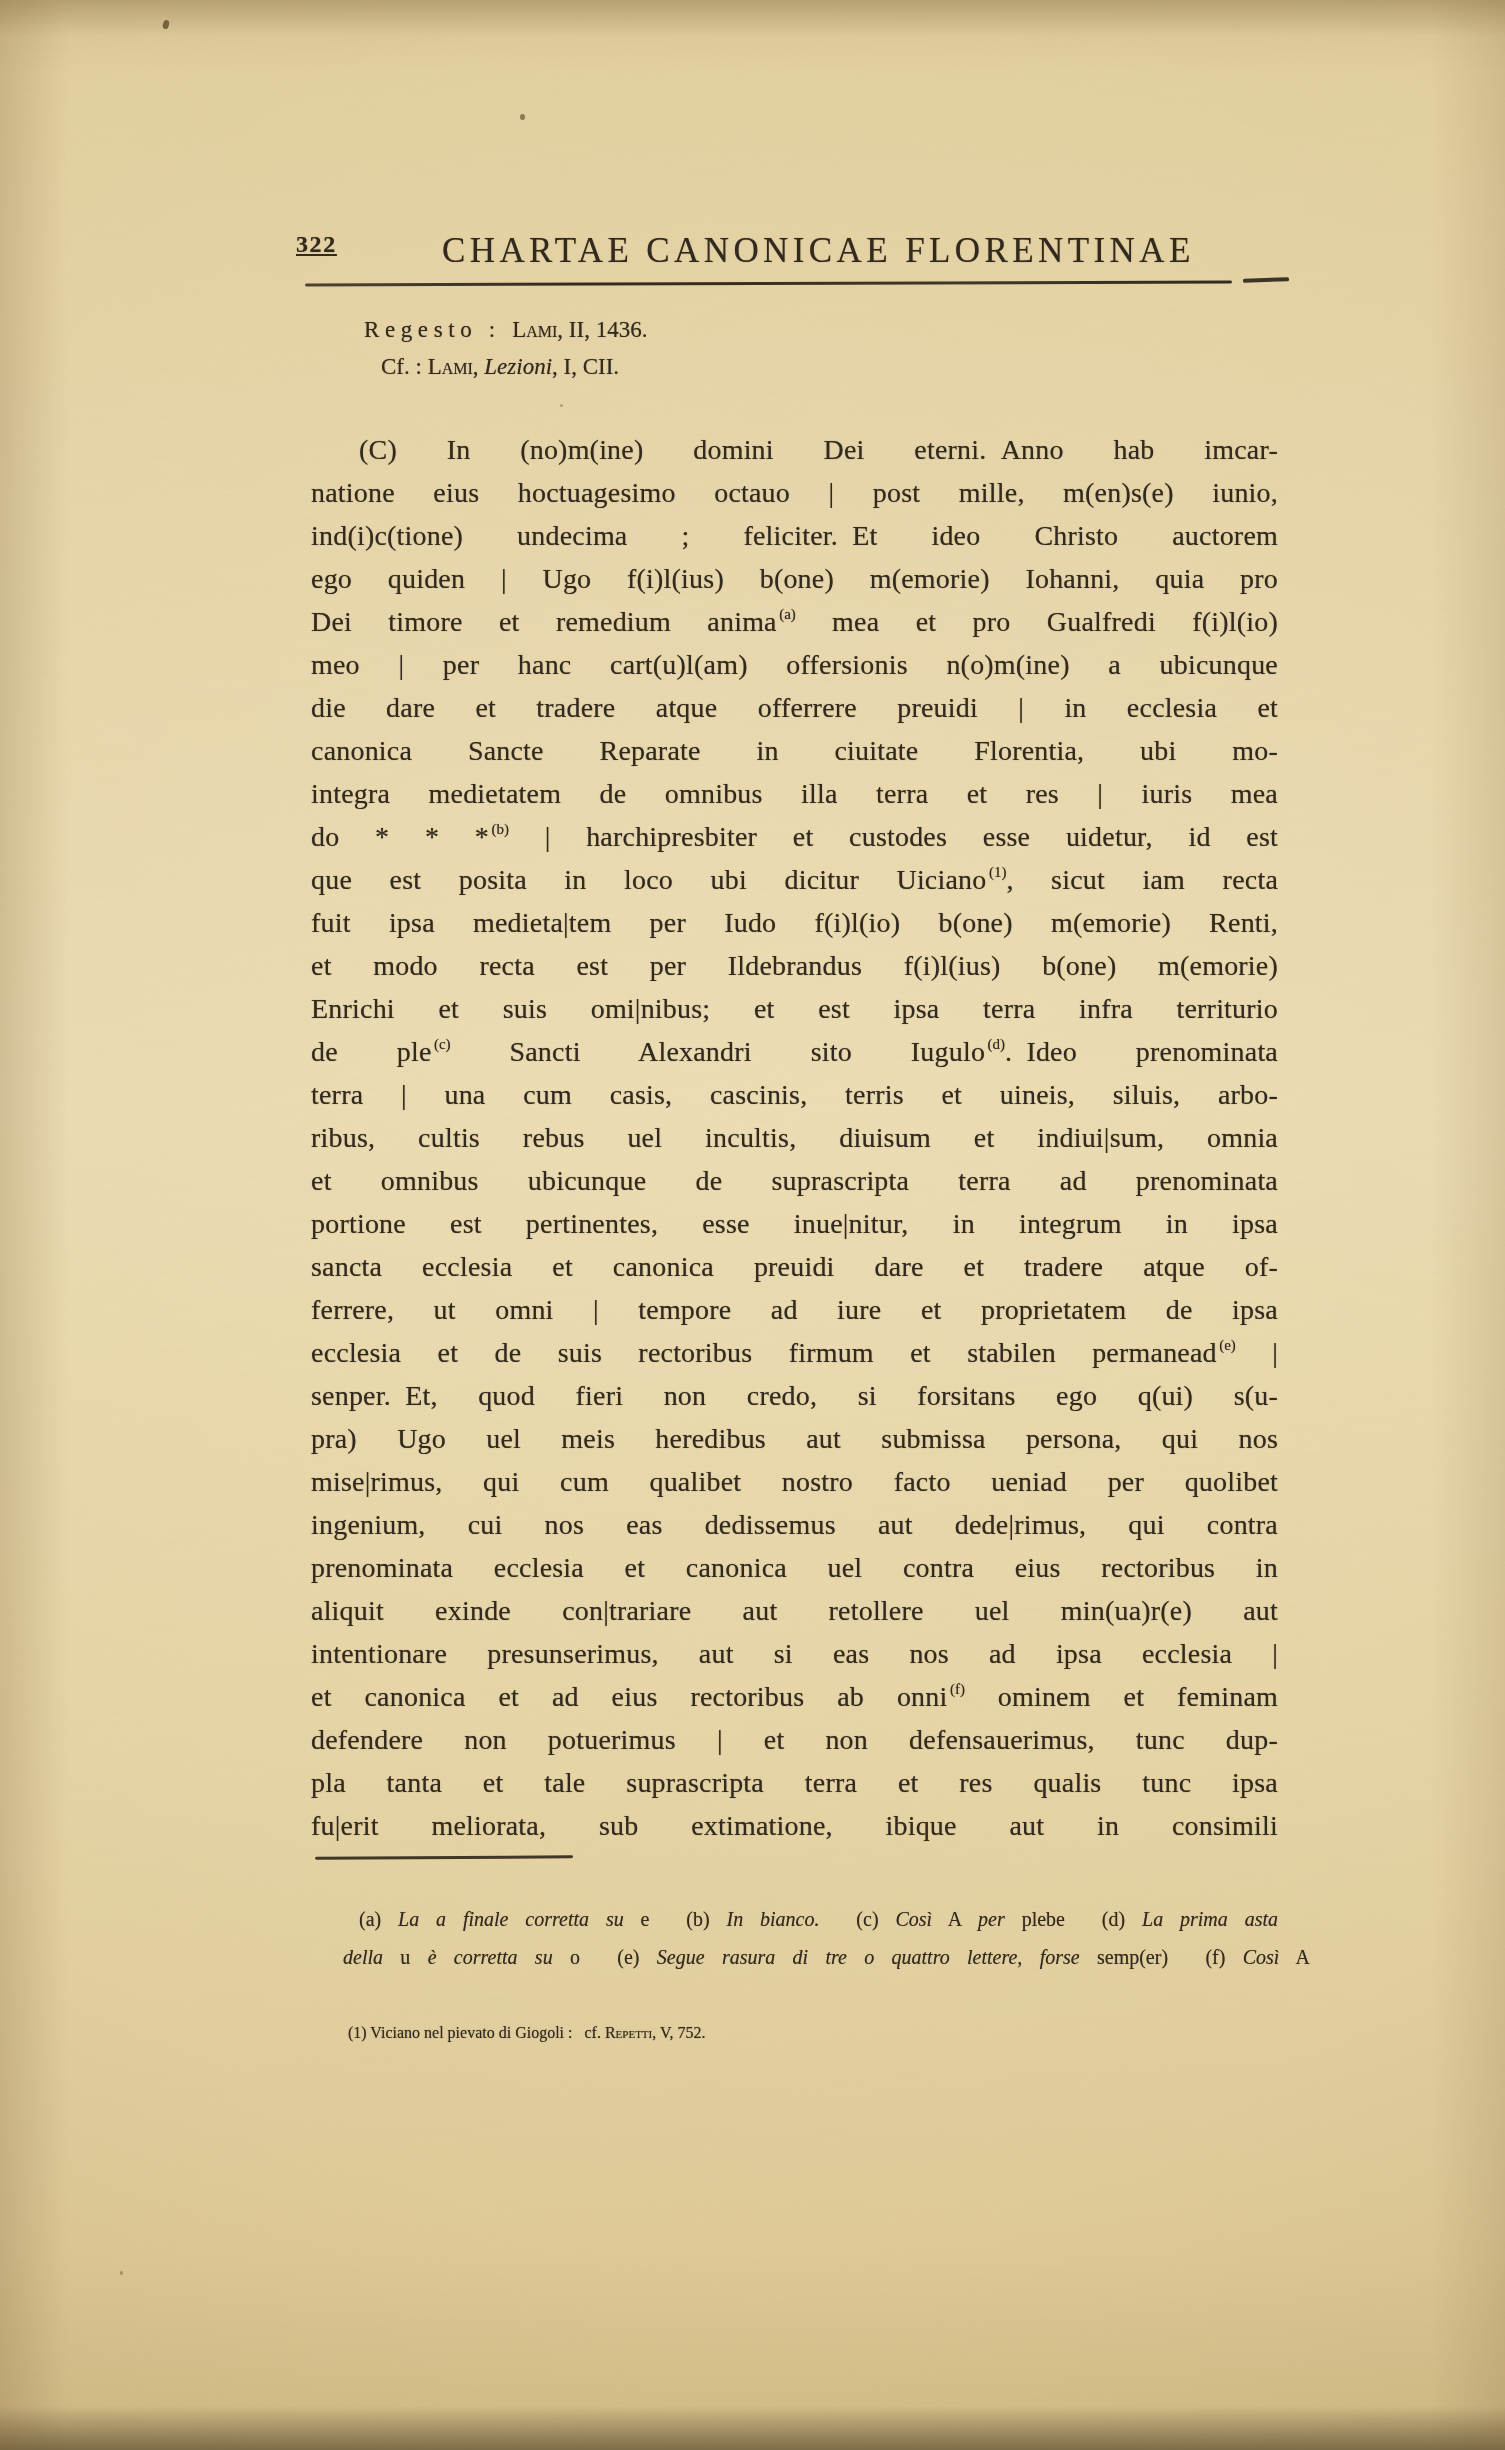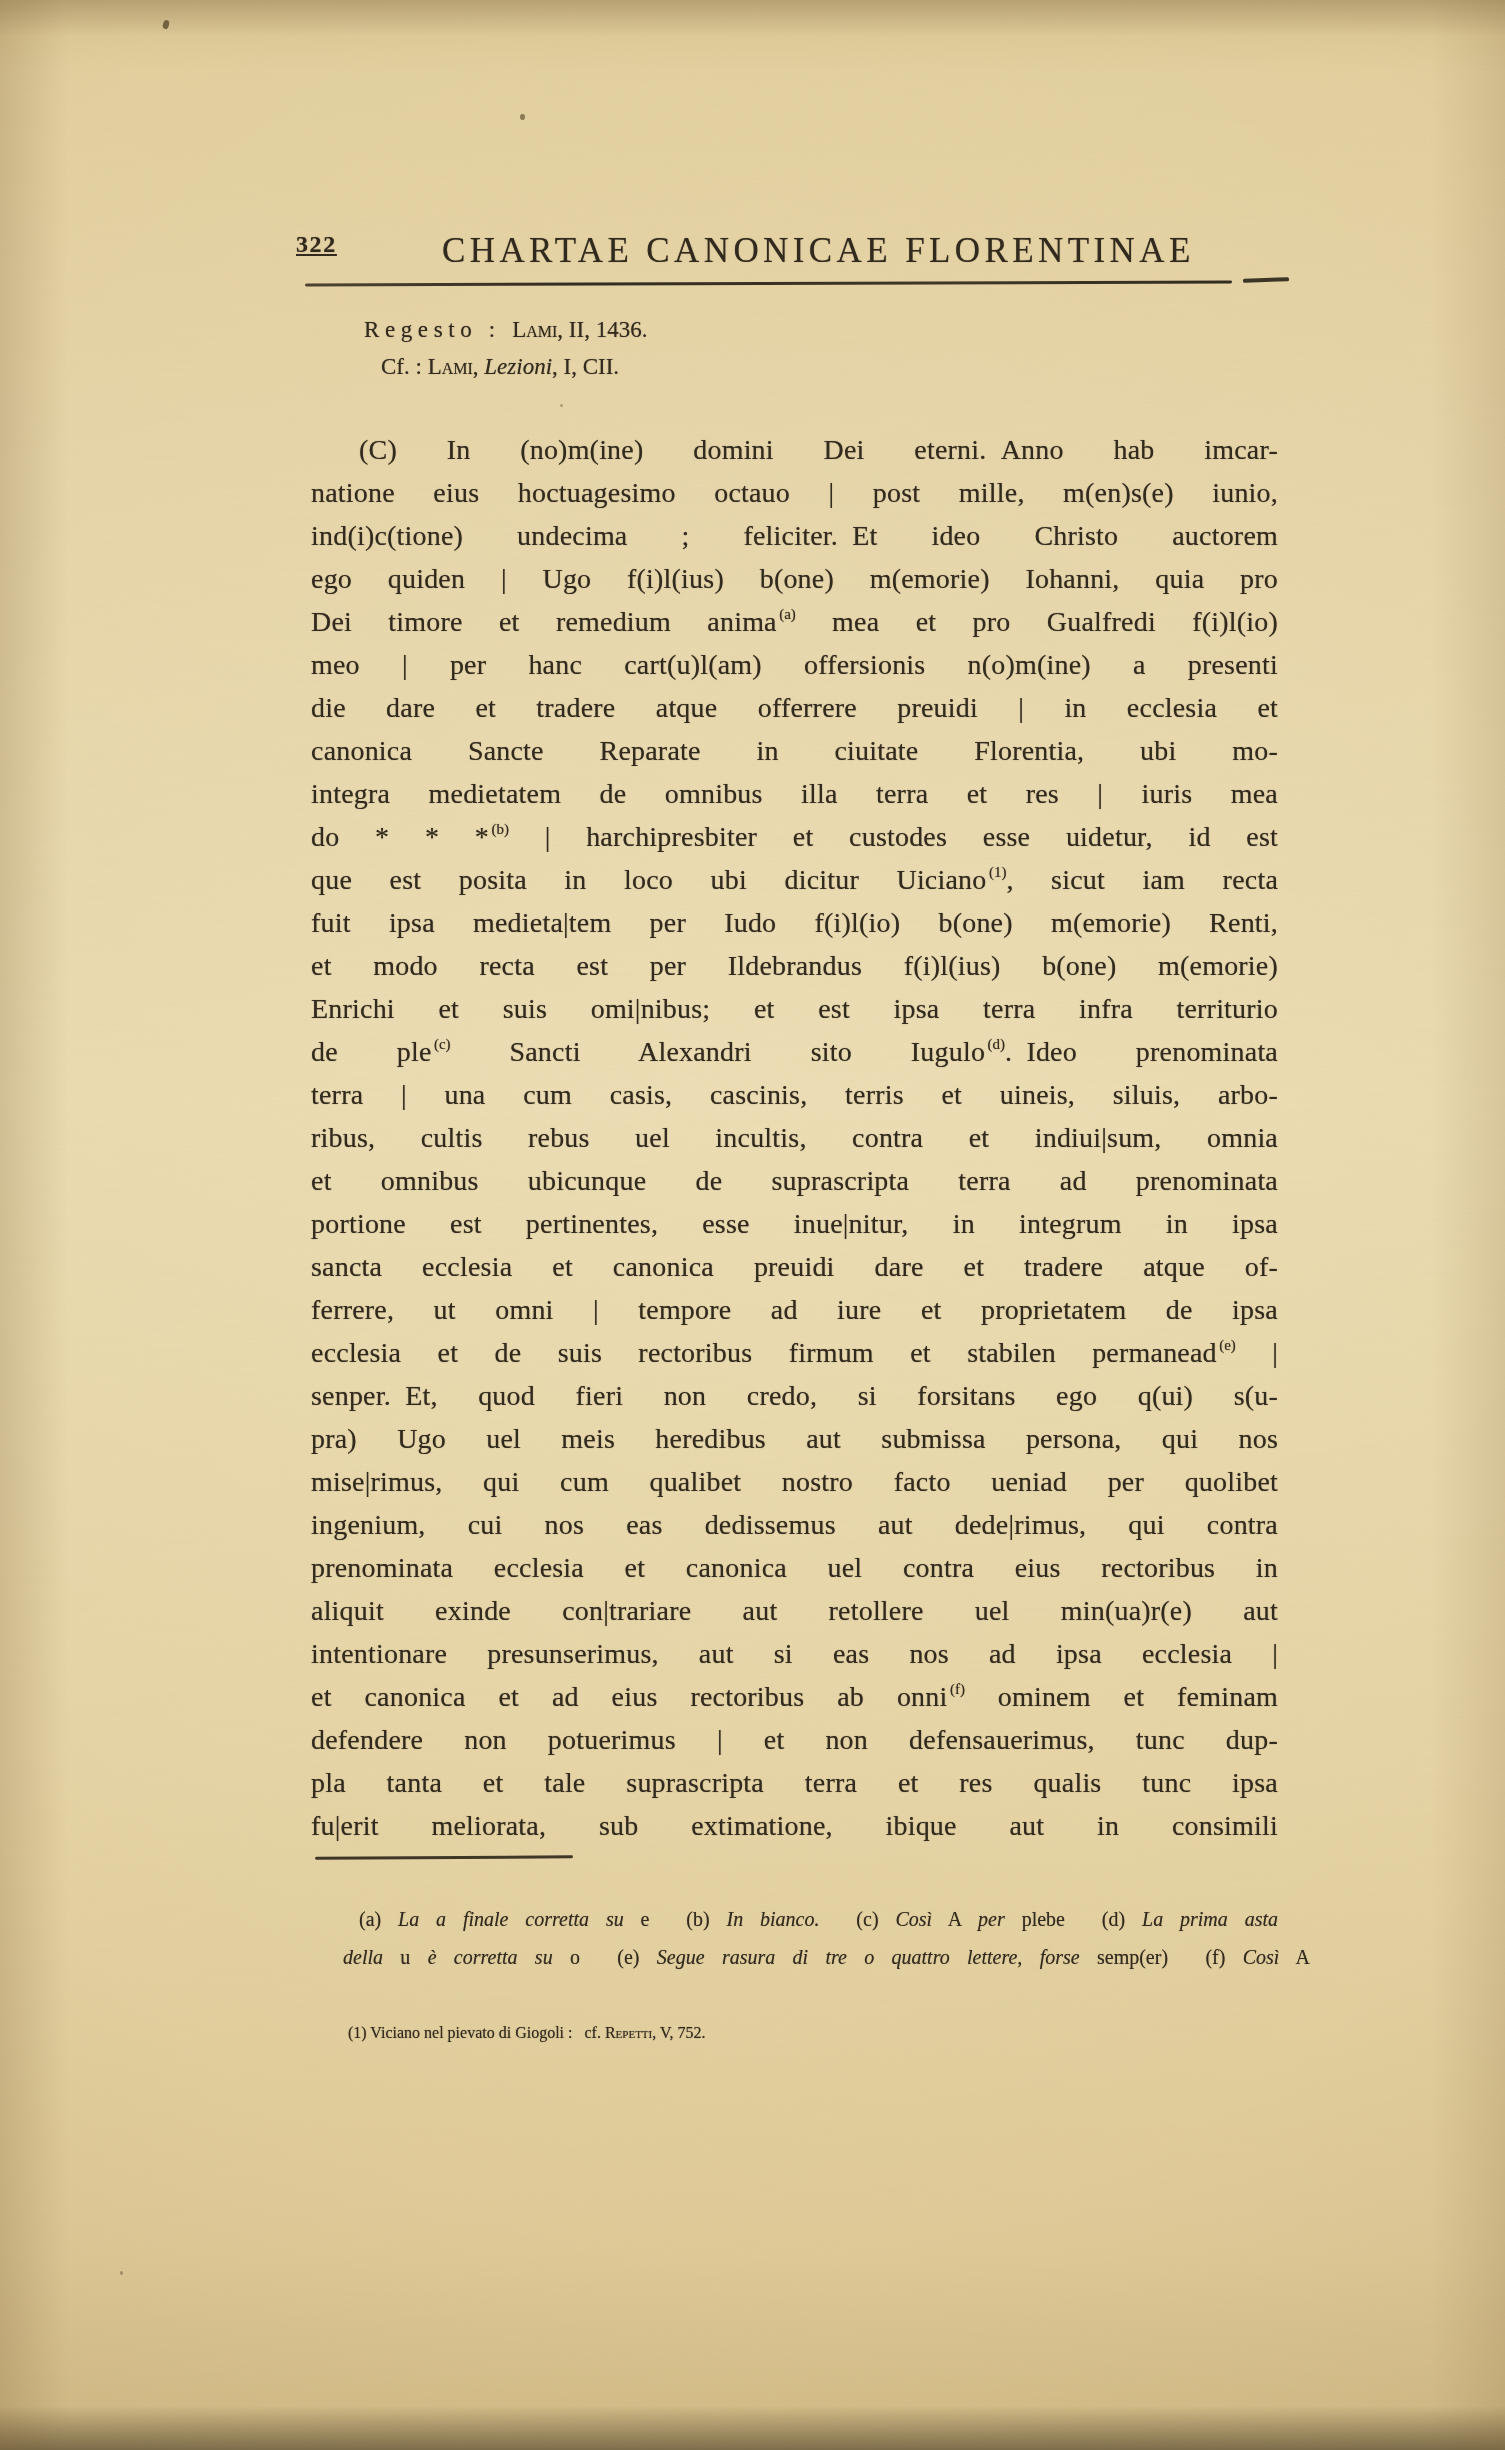--- a/index.html
+++ b/index.html
@@ -109,32 +109,32 @@
 
   <div class="txt regesto-line regesto-line1"><span class="s-sp">Regesto :</span><span> </span><span class="s-sc">Lami</span><span>, II, 1436.</span></div>
   <div class="txt regesto-line regesto-line2"><span>Cf. : </span><span class="s-sc">Lami</span><span>, </span><span class="s-i">Lezioni</span><span>, I, CII.</span></div>
 
   <main class="charter-text" id="body-lines">
       <div class="body-line first">(C) In (no)m(ine) domini Dei eterni. Anno hab imcar-</div>
       <div class="body-line">natione eius hoctuagesimo octauo | post mille, m(en)s(e) iunio,</div>
       <div class="body-line">ind(i)c(tione) undecima ; feliciter. Et ideo Christo auctorem</div>
       <div class="body-line">ego quiden | Ugo f(i)l(ius) b(one) m(emorie) Iohanni, quia pro</div>
       <div class="body-line">Dei timore et remedium anima<sup class="note-ref">(a)</sup> mea et pro Gualfredi f(i)l(io)</div>
-      <div class="body-line">meo | per hanc cart(u)l(am) offersionis n(o)m(ine) a presenti</div>
+      <div class="body-line">meo | per hanc cart(u)l(am) offersionis n(o)m(ine) a ubicunque</div>
       <div class="body-line">die dare et tradere atque offerrere preuidi | in ecclesia et</div>
       <div class="body-line">canonica Sancte Reparate in ciuitate Florentia, ubi mo-</div>
       <div class="body-line">integra medietatem de omnibus illa terra et res | iuris mea</div>
       <div class="body-line">do * * *<sup class="note-ref">(b)</sup> | harchipresbiter et custodes esse uidetur, id est</div>
       <div class="body-line">que est posita in loco ubi dicitur Uiciano<sup class="note-ref">(1)</sup>, sicut iam recta</div>
       <div class="body-line">fuit ipsa medieta|tem per Iudo f(i)l(io) b(one) m(emorie) Renti,</div>
       <div class="body-line">et modo recta est per Ildebrandus f(i)l(ius) b(one) m(emorie)</div>
       <div class="body-line">Enrichi et suis omi|nibus; et est ipsa terra infra territurio</div>
       <div class="body-line">de ple<sup class="note-ref">(c)</sup> Sancti Alexandri sito Iugulo<sup class="note-ref">(d)</sup>. Ideo prenominata</div>
       <div class="body-line">terra | una cum casis, cascinis, terris et uineis, siluis, arbo-</div>
-      <div class="body-line">ribus, cultis rebus uel incultis, contra et indiui|sum, omnia</div>
+      <div class="body-line">ribus, cultis rebus uel incultis, diuisum et indiui|sum, omnia</div>
       <div class="body-line">et omnibus ubicunque de suprascripta terra ad prenominata</div>
       <div class="body-line">portione est pertinentes, esse inue|nitur, in integrum in ipsa</div>
       <div class="body-line">sancta ecclesia et canonica preuidi dare et tradere atque of-</div>
       <div class="body-line">ferrere, ut omni | tempore ad iure et proprietatem de ipsa</div>
       <div class="body-line">ecclesia et de suis rectoribus firmum et stabilen permanead<sup class="note-ref">(e)</sup> |</div>
       <div class="body-line">senper. Et, quod fieri non credo, si forsitans ego q(ui) s(u-</div>
       <div class="body-line">pra) Ugo uel meis heredibus aut submissa persona, qui nos</div>
       <div class="body-line">mise|rimus, qui cum qualibet nostro facto ueniad per quolibet</div>
       <div class="body-line">ingenium, cui nos eas dedissemus aut dede|rimus, qui contra</div>
       <div class="body-line">prenominata ecclesia et canonica uel contra eius rectoribus in</div>

